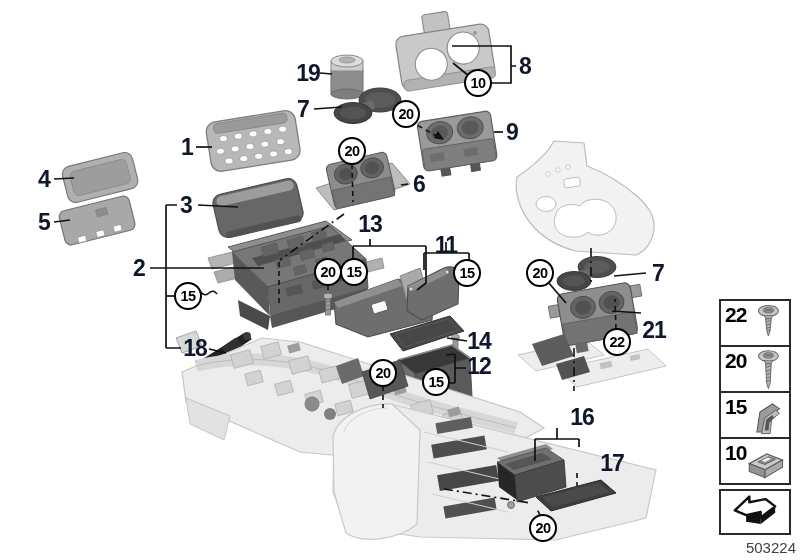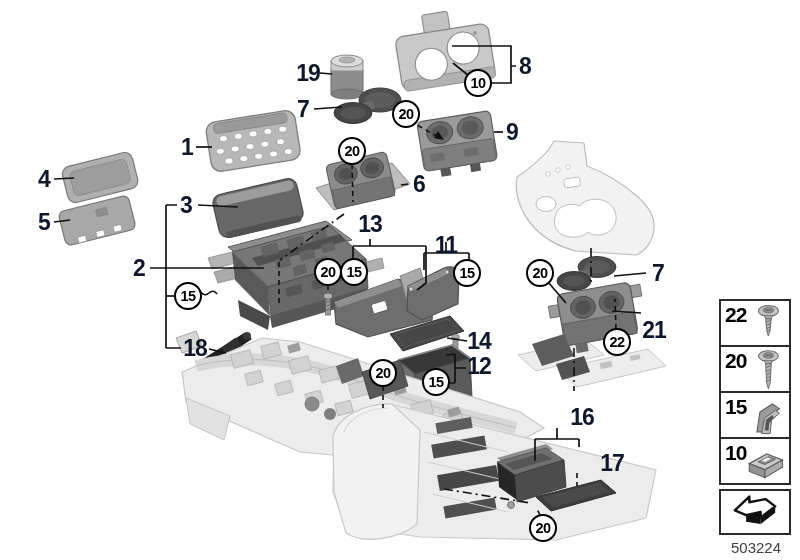--- a/index.html
+++ b/index.html
@@ -13,21 +13,21 @@
            font-weight:bold;font-size:14.5px;line-height:1;display:flex;align-items:center;
            justify-content:center;z-index:6;cursor:pointer;letter-spacing:-0.5px;}
   .legend{position:absolute;left:719px;top:299px;width:72px;z-index:7;}
   .legend-cell{position:relative;box-sizing:border-box;width:72px;height:48px;
                border:2px solid #2b2b2b;background:#fff;margin-top:-2px;cursor:pointer;}
   .legend-cell:first-child{margin-top:0;}
   .legend-cell.arrow-cell{margin-top:4px;height:46px;display:flex;align-items:center;justify-content:center;}
   .legend-num{position:absolute;left:4px;top:2px;font-weight:bold;font-size:21px;
               letter-spacing:-1px;color:#000;}
   .legend-icon{position:absolute;right:2px;top:2px;}
-  .diagram-id{position:absolute;left:716px;top:539px;width:80px;text-align:center;
+  .diagram-id{position:absolute;left:716px;top:539px;width:80px;text-align:right;
               font-size:15px;color:#414141;z-index:7;}
 </style>
 </head>
 <body>
 
 <div class="stage">
 
 <svg class="art" width="800" height="560" viewBox="0 0 800 560">
 
   <g transform="rotate(-9 253 140)">

